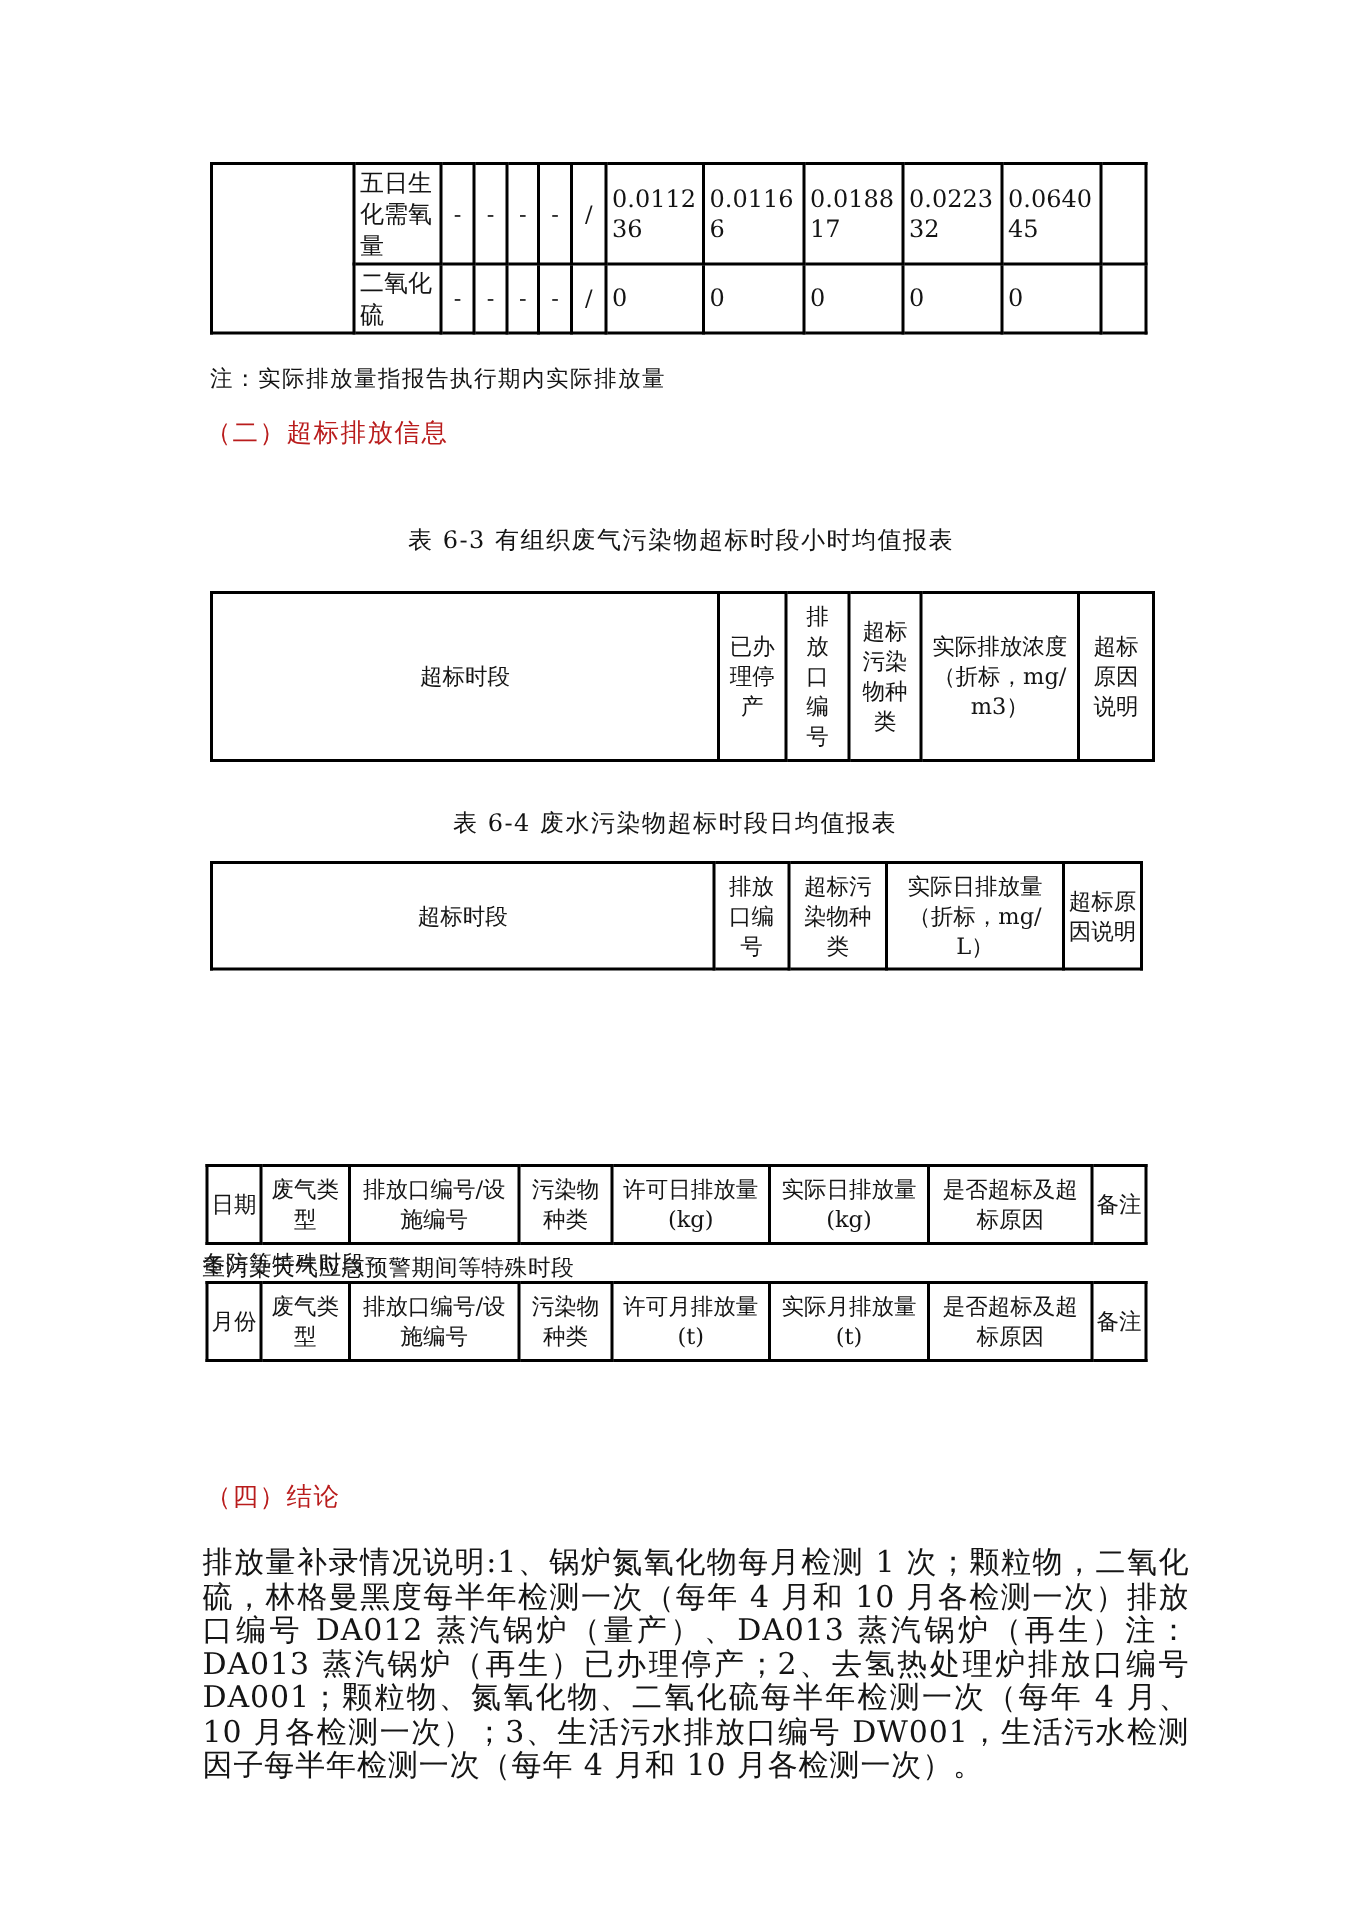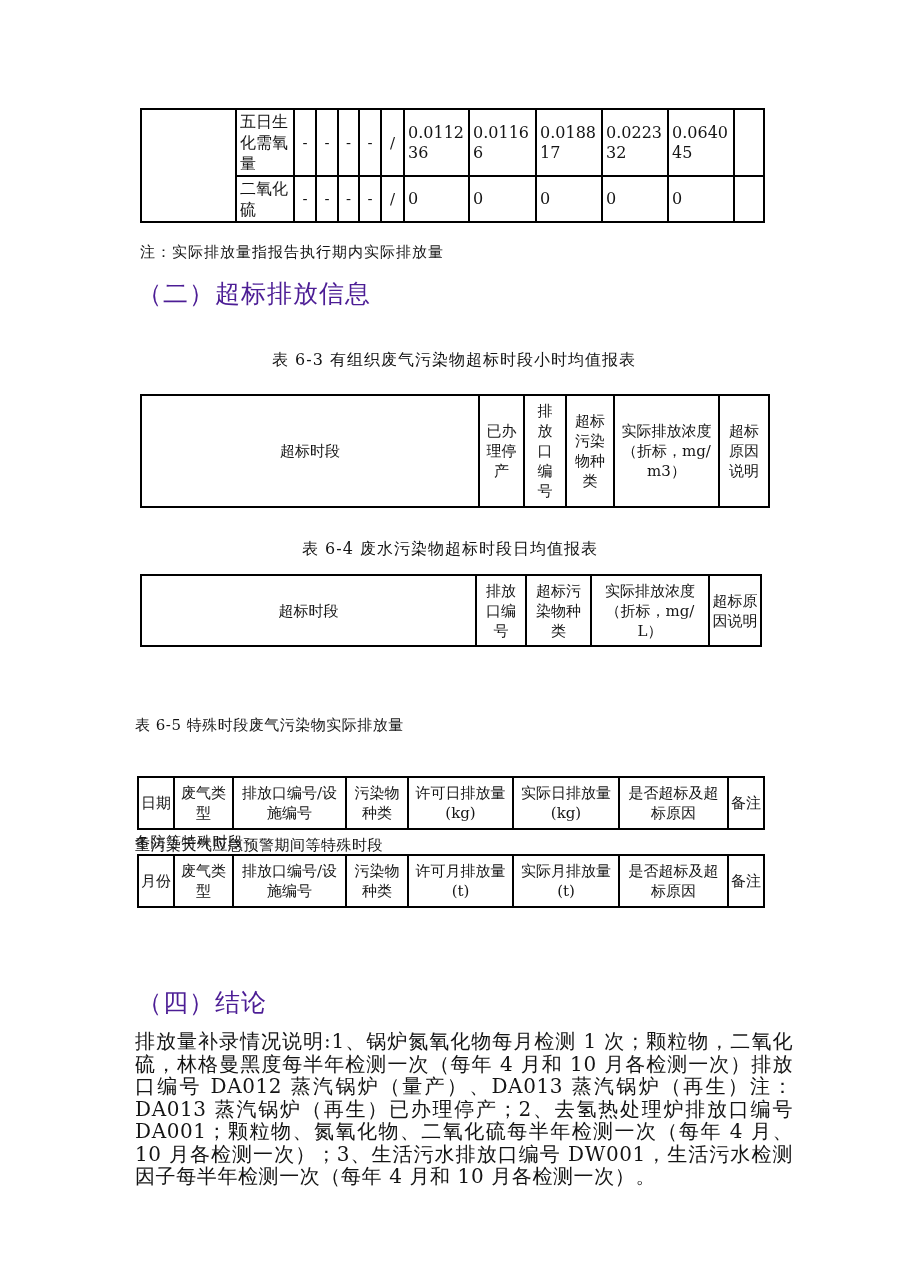--- a/index.html
+++ b/index.html
@@ -33,21 +33,21 @@
   td.c-h { text-align:center; font-size:15px; line-height:21px; padding:2px 3px; }
   td.c-h.narrow { padding:2px 8px; }
 
   .t63 tr { height:112px; }
   .t64 tr { height:71px; }
   .tsp tr { height:52px; }
 
   .note { font-size:15px; letter-spacing:1px; }
   .sec-heading {
     font-family:Liberation Serif, serif;
-    font-size:25px; font-weight:normal; letter-spacing:1px; color:#4c1d95;
+    font-size:17px; font-weight:normal; letter-spacing:1px; color:#b91c1c;
   }
   .tbl-title { font-size:16px; letter-spacing:1px; }
   .centered { text-align:center; }
   .small-label { font-size:15px; letter-spacing:0.5px; }
   .conclusion {
     font-size:20px; line-height:22.5px; letter-spacing:0.6px;
     text-align:justify;
   }
 </style>
 </head>
@@ -137,28 +137,27 @@
         <col style="width:50px">
         <col style="width:65px">
       <col style="width:118px">
         <col style="width:52px">
     </colgroup>
     <tbody>
       <tr>
         <td class="c-h">超标时段</td>
         <td class="c-h">排放口编号</td>
         <td class="c-h">超标污染物种类</td>
-        <td class="c-h">实际排放浓度（折标，mg/L）</td>
+        <td class="c-h">实际日排放量（折标，mg/L）</td>
         <td class="c-h">超标原因说明</td>
       </tr>
     </tbody>
   </table>
 
 
-  <p class="small-label abs" style="left:135px; top:716px;">表 6-5 特殊时段废气污染物实际排放量</p>
 
   <p class="small-label abs" style="left:135px; top:793px;margin-top:43px;">重污染天气应急预警期间等特殊时段</p>
   <table class="tbl tsp abs" style="left:137px; top:776px; width:626px;">
     <colgroup>
       <col style="width:36px">
         <col style="width:59px">
         <col style="width:113px">
         <col style="width:62px">
       <col style="width:105px">
         <col style="width:106px">

